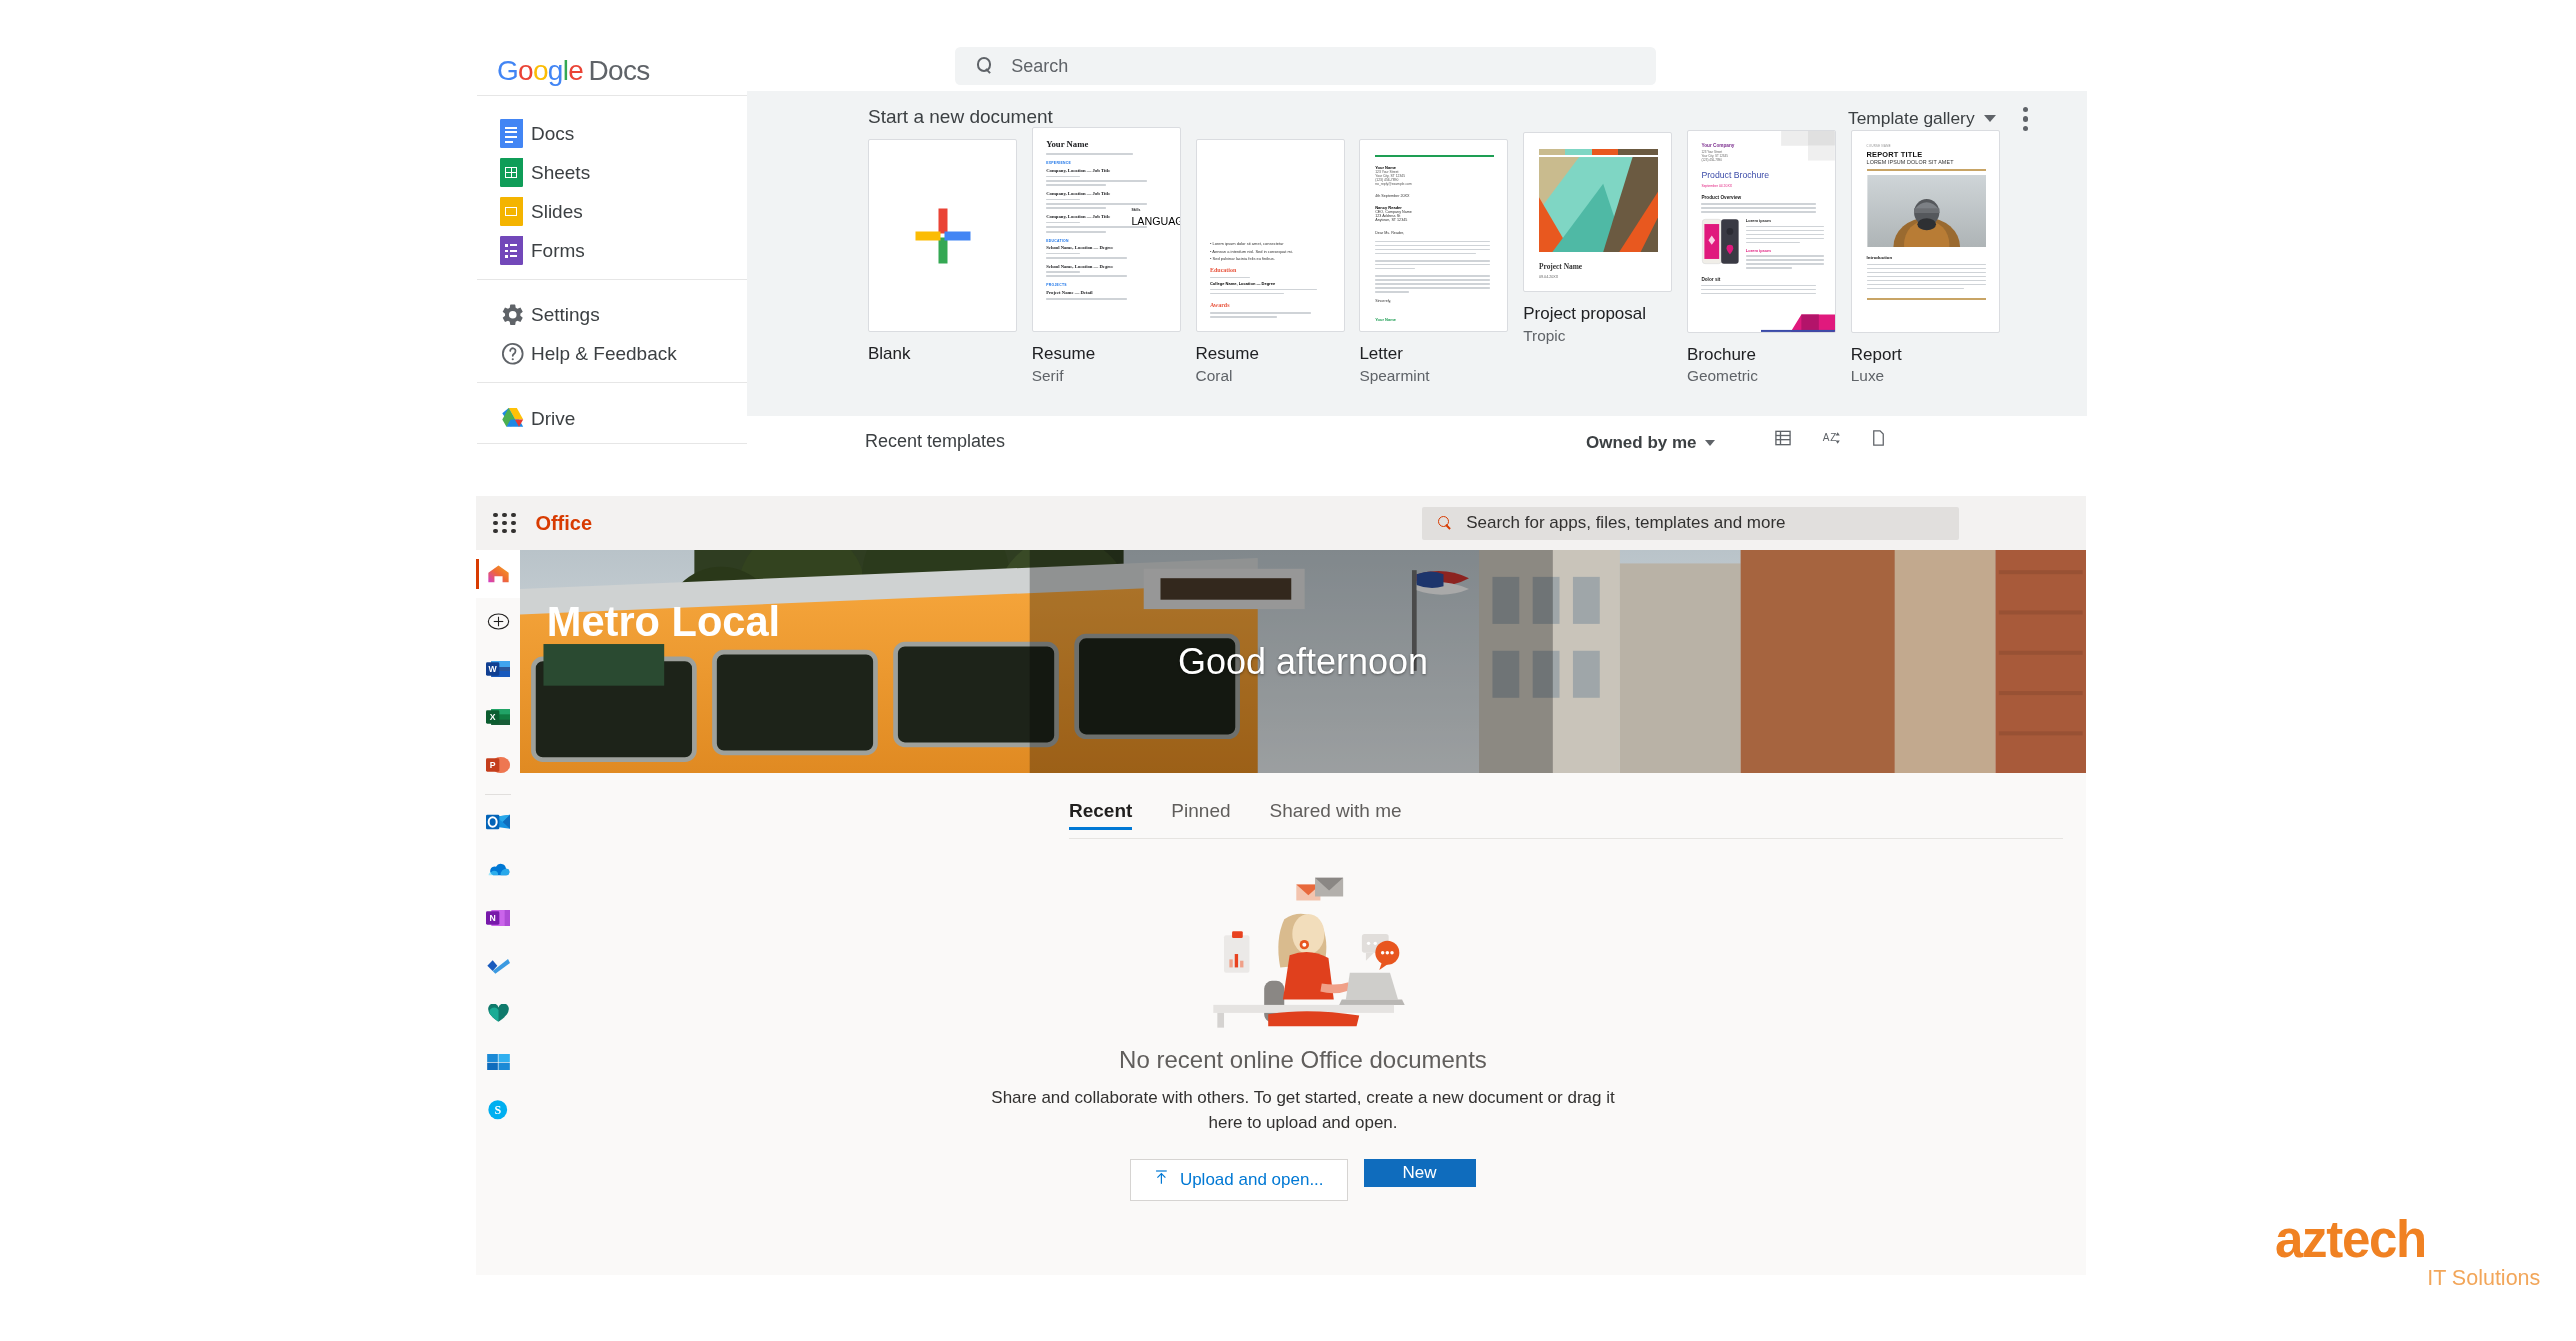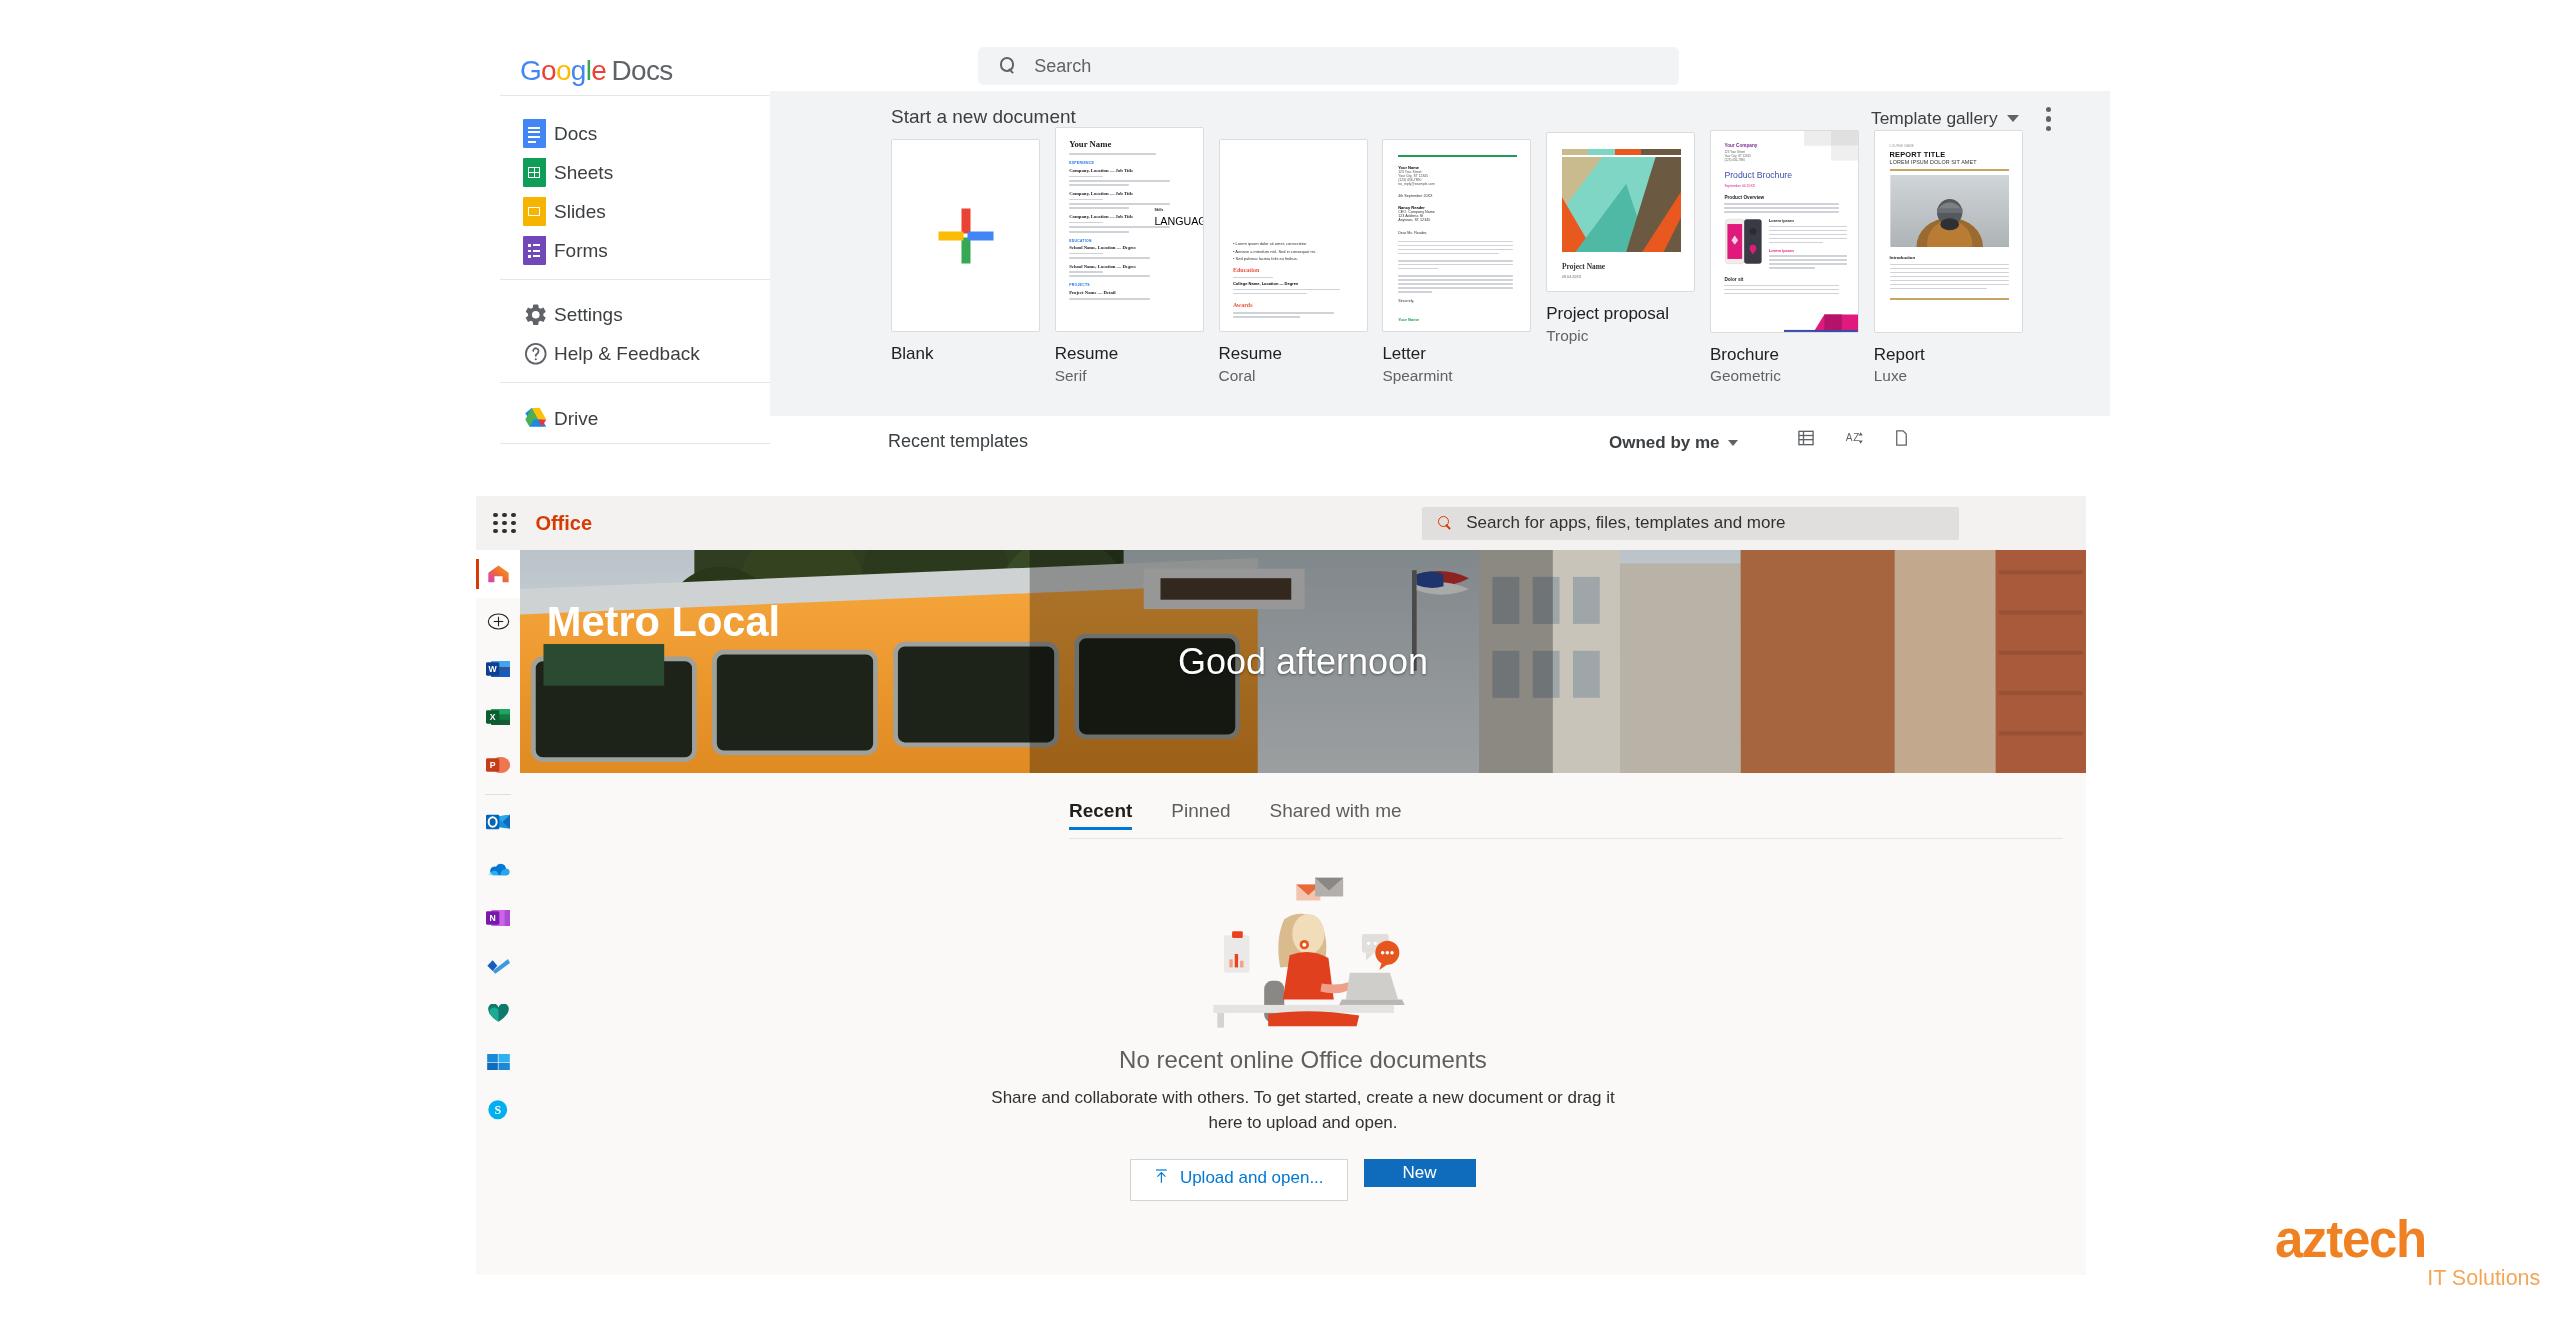--- a/index.html
+++ b/index.html
@@ -1,21 +1,21 @@
 <!DOCTYPE html>
 <html style="font-size:10.7px"><head>
 <meta charset="utf-8">
 <style>
   * { box-sizing: border-box; margin:0; padding:0; }
   html,body { width:2576px; height:1342px; background:#ffffff;
     font-family:"Liberation Sans", sans-serif; -webkit-font-smoothing:antialiased; }
   #root { position:relative; width:2576px; height:1342px; overflow:hidden; background:#fff; }
 
   
-  .gdocs { position:absolute; left:500px; top:0; width:1610px; height:470px; background:#fff; }
+  .gdocs { position:absolute; left:477px; top:0; width:1610px; height:470px; background:#fff; }
   .gdocs-sidebar { position:absolute; left:0; top:0; width:270px; height:470px; background:#fff; }
   .gd-logo { position:absolute; left:20px; top:55px; font-size:28px; letter-spacing:-0.7px; white-space:nowrap; }
   .gd-logo .b { color:#4285F4; } .gd-logo .r { color:#EA4335; }
   .gd-logo .y { color:#FBBC05; } .gd-logo .g { color:#34A853; }
   .gd-logo .docs { color:#5f6368; font-weight:400; margin-left:5.4px; }
   .gd-div { position:absolute; left:0; width:270px; height:0.7px; background:#e6e6e6; }
   .gd-item { position:absolute; left:0; width:270px; height:39px; display:flex; align-items:center; cursor:pointer; }
   .gd-item .ic { width:31px; margin-left:23px; display:flex; align-items:center; justify-content:flex-start; }
   .gd-item .lb { font-size:19px; color:#3c4043; }
 
@@ -106,22 +106,22 @@
   .of-tab { font-size:19px; color:#605e5c; padding-bottom:8px; cursor:pointer; position:relative; }
   .of-tab.active { color:#201f1e; font-weight:700; }
   .of-tab.active:after { content:""; position:absolute; left:0; right:0; bottom:0; height:3.4px; background:#0078d4; }
   .of-tabs-line { position:absolute; left:549px; top:288px; width:994px; height:0.7px; background:#e6e4e1; }
 
   .of-empty { position:absolute; left:0; top:309px; width:1566px; text-align:center; }
   .of-illus { width:228px; height:174px; margin:0 auto; position:relative; }
   .of-empty .t1 { font-size:24px; color:#605e5c; margin-top:13.4px; }
   .of-empty .t2 { font-size:17px; color:#323130; margin:12px auto 0; width:644px; line-height:1.45; }
   .of-btns { display:flex; gap:16px; justify-content:center; margin-top:23px; }
-  .btn-upload { height:42px; padding:8px 23px; background:#fff; border:0.7px solid #d6d4d2; color:#0078d4;
-     font-size:17px; display:flex; gap:10.7px; cursor:pointer; }
+  .btn-upload { height:42px; padding:0 23px; background:#fff; border:0.7px solid #d6d4d2; color:#0078d4;
+     font-size:17px; display:flex; align-items:center; gap:10.7px; cursor:pointer; }
   .btn-new { height:28px; padding:0 39px; background:#0f6cbd; color:#fff; font-size:17px;
      display:flex; align-items:center; justify-content:center; cursor:pointer; border:none; }
 
   
   .aztech { position:absolute; left:2275px; top:1216px; width:268px; text-align:left; }
   .aztech .az { font-size:51px; font-weight:700; color:#F08122; letter-spacing:-1.3px; line-height:.95; }
   .aztech .it { font-size:21.5px; color:#F2A65A; text-align:right; margin-top:1.3px; padding-right:2.7px; }
 </style>
 </head>
 <body>

